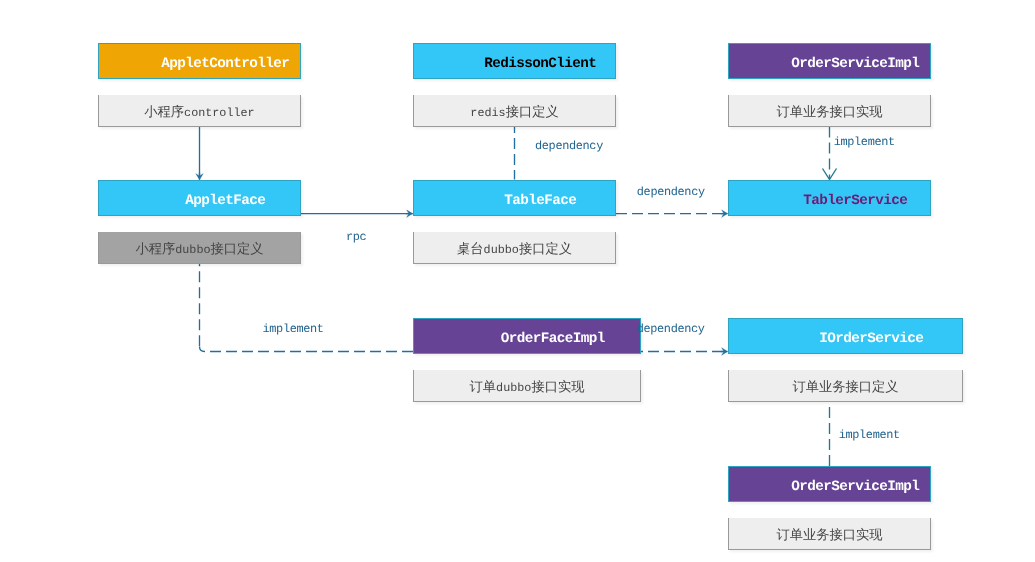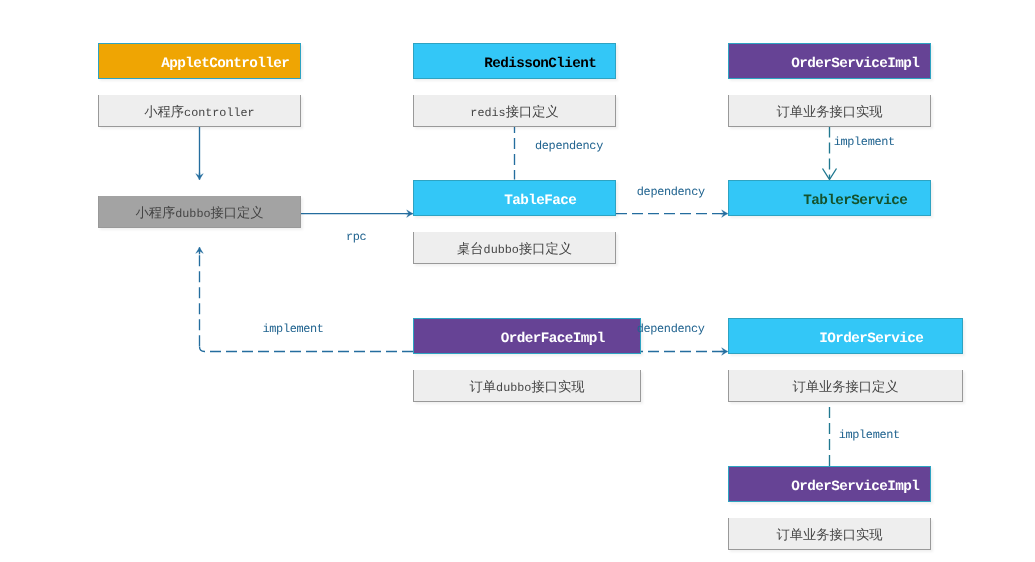--- a/index.html
+++ b/index.html
@@ -73,34 +73,37 @@
   </div>
   <div class="node" style="left: 728px; top: 43px; width: 203px;">
     <div class="hdr" style="background: rgb(102, 67, 149); color: rgb(255, 255, 255); border-color: rgb(46, 163, 194);">
         <span>OrderServiceImpl</span>
       </div>
     <div class="body" style="background: rgb(238, 238, 238); border-color: rgb(153, 153, 153); color: rgb(67, 67, 67);">
         <span><span class="cjk">订单业务接口实现</span></span>
       </div>
   </div>
   <div class="node" style="left: 98px; top: 180px; width: 203px;">
+    <div class="hdr" style="background: rgb(51, 199, 247); color: rgb(255, 255, 255); border-color: rgb(46, 163, 194);">
+        <span>AppletFace</span>
+      </div>
     <div class="body" style="background: #a3a3a3; border-color: rgb(153, 153, 153); color: rgb(67, 67, 67);">
         <span><span class="cjk">小程序</span>dubbo<span class="cjk">接口定义</span></span>
       </div>
   </div>
   <div class="node" style="left: 413px; top: 180px; width: 203px;">
     <div class="hdr" style="background: rgb(51, 199, 247); color: rgb(255, 255, 255); border-color: rgb(46, 163, 194);">
         <span>TableFace</span>
       </div>
     <div class="body" style="background: rgb(238, 238, 238); border-color: rgb(153, 153, 153); color: rgb(67, 67, 67);">
         <span><span class="cjk">桌台</span>dubbo<span class="cjk">接口定义</span></span>
       </div>
   </div>
   <div class="node" style="left: 728px; top: 180px; width: 203px;">
-    <div class="hdr" style="background: rgb(51, 199, 247); color: #14532d; border-color: rgb(46, 163, 194);">
+    <div class="hdr" style="background: rgb(51, 199, 247); color: #701a75; border-color: rgb(46, 163, 194);">
         <span>TablerService</span>
       </div>
   </div>
   <div class="node" style="left: 413px; top: 318px; width: 228px;">
     <div class="hdr" style="background: rgb(102, 67, 149); color: rgb(255, 255, 255); border-color: rgb(46, 163, 194);">
         <span>OrderFaceImpl</span>
       </div>
     <div class="body" style="background: rgb(238, 238, 238); border-color: rgb(153, 153, 153); color: rgb(67, 67, 67);">
         <span><span class="cjk">订单</span>dubbo<span class="cjk">接口实现</span></span>
       </div>

